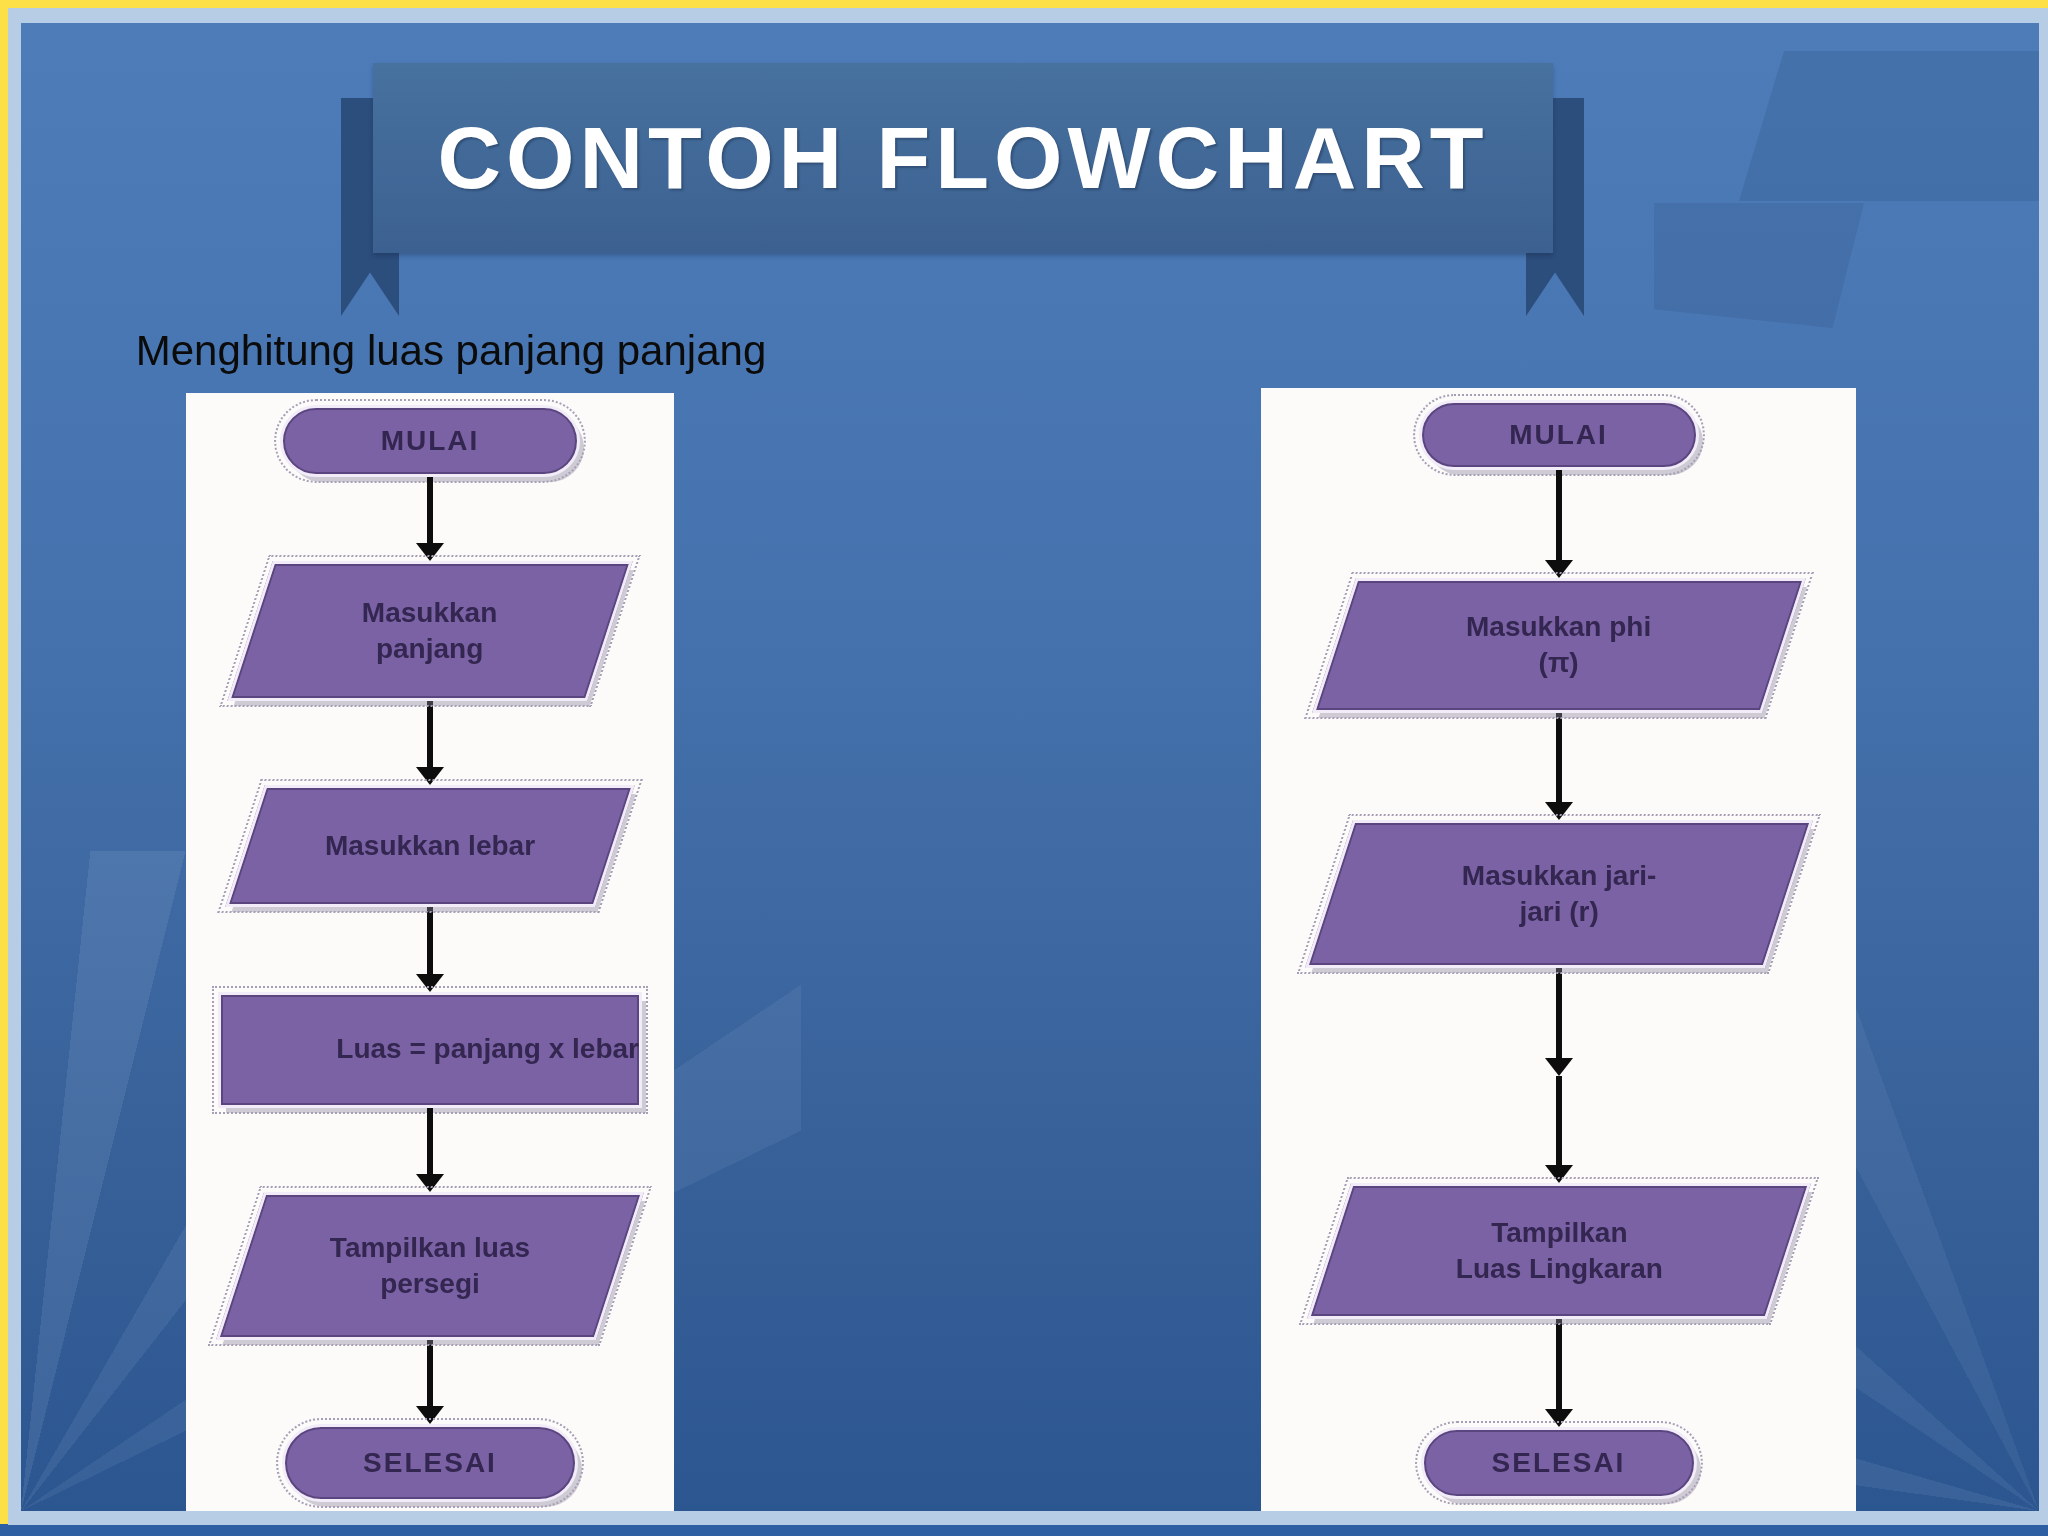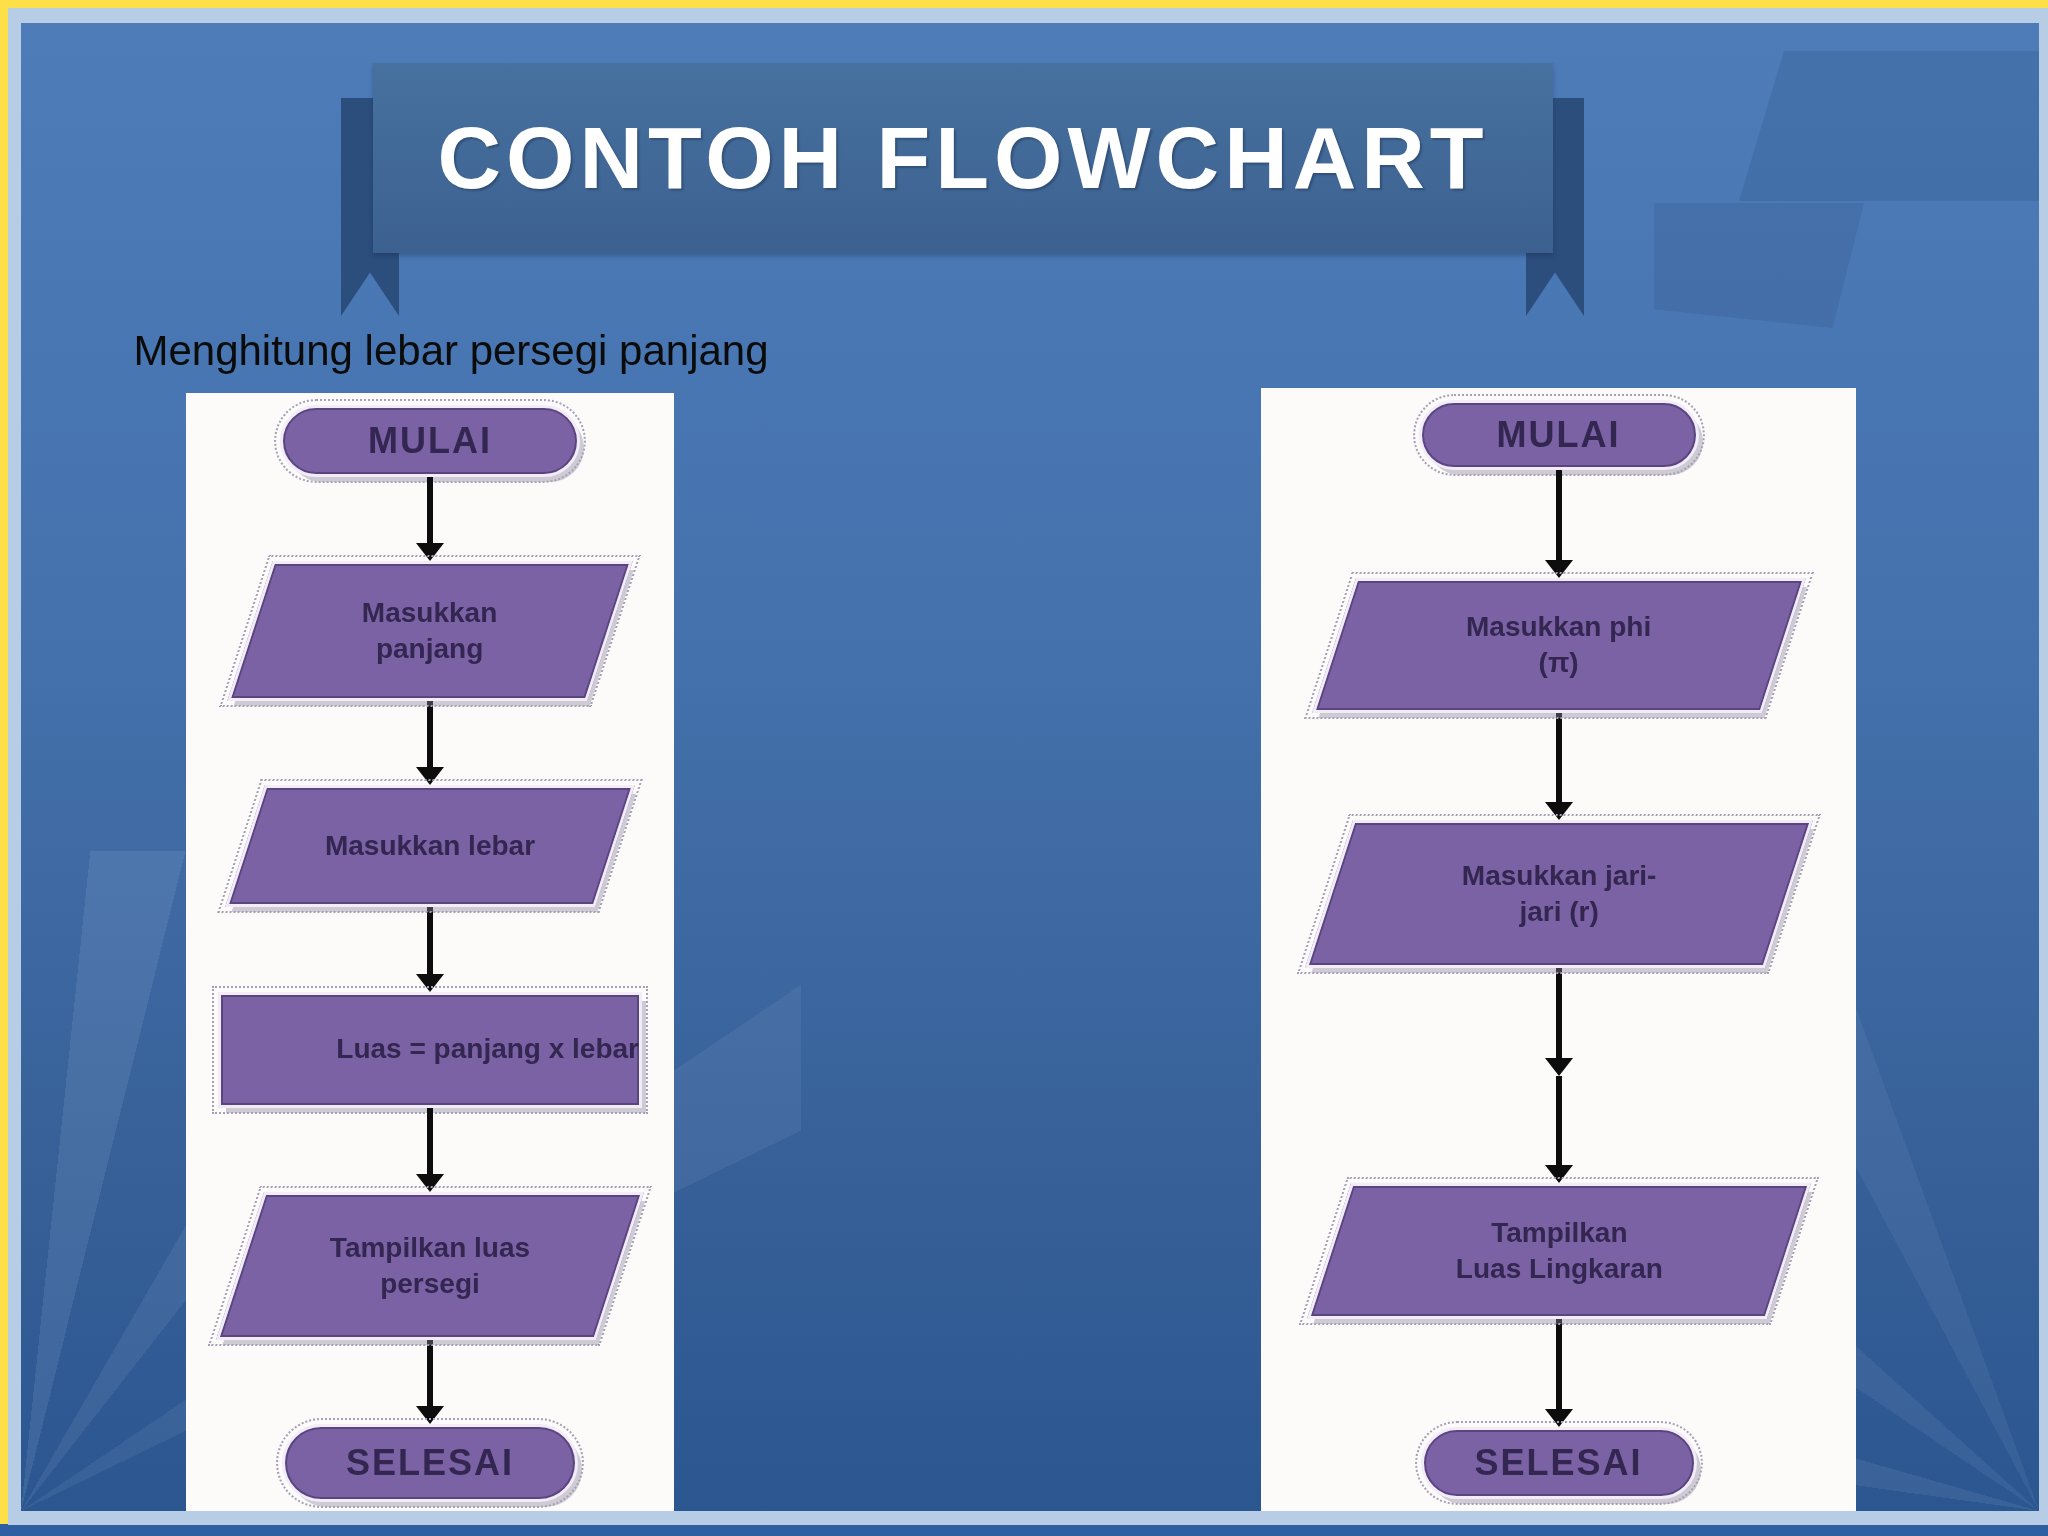--- a/index.html
+++ b/index.html
@@ -61,21 +61,21 @@
   .panel.right{left:1240px;top:365px;width:595px;height:1125px;}
 
   .shape{
     flex:0 0 auto;display:flex;flex-direction:column;align-items:center;justify-content:center;
     background:#7b62a4;color:#332650;font-weight:bold;text-align:center;line-height:1.3;
     border:3px solid #f1ecf8;box-sizing:border-box;
     outline:2px dotted #a79fb5;outline-offset:4px;
     box-shadow:inset 0 0 0 2px rgba(60,40,90,0.5), 6px 7px 0 -2px rgba(140,133,155,0.4);
     font-size:28px;
   }
-  .terminator{border-radius:45px;font-size:36px;letter-spacing:2px;}
+  .terminator{border-radius:45px;font-size:28px;letter-spacing:2px;}
   .para{transform:skewX(-18deg);}
   .para .txt{transform:skewX(18deg);}
   .txt{display:block;}
   .line{display:block;}
 
   .arrow{flex:1 1 auto;display:flex;flex-direction:column;align-items:center;min-height:36px;width:100%;}
   .arrow .stem{width:6px;flex:1;background:#0d0d0d;}
   .arrow .head{width:0;height:0;border-left:14px solid transparent;border-right:14px solid transparent;
     border-top:18px solid #0d0d0d;margin-top:-1px;}
 
@@ -106,21 +106,21 @@
     <div class="ray-br"></div>
     <div class="deco-a"></div>
     <div class="deco-b"></div>
 
     <div class="ribbon-tail left"></div>
     <div class="ribbon-tail right"></div>
     <div class="banner">
       <span class="banner-title">CONTOH FLOWCHART</span>
     </div>
 
-    <div class="subtitle left">Menghitung lebar persegi panjang</div>
+    <div class="subtitle left">Menghitung luas panjang panjang</div>
 
     <div class="panel left">
       <div class="shape terminator l-s1">
         <span class="txt">
             <span class="line">MULAI</span>
           </span>
       </div>
       <div class="arrow">
           <div class="stem"></div>
           <div class="head"></div>

